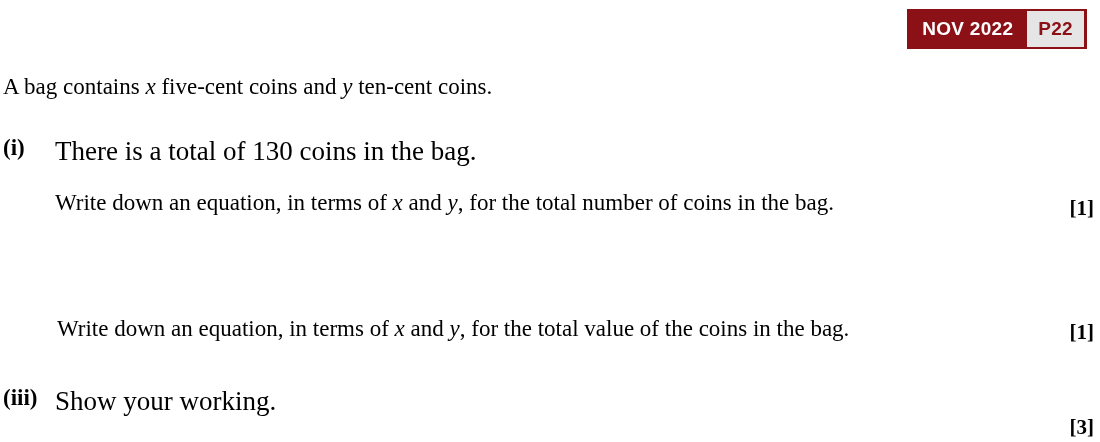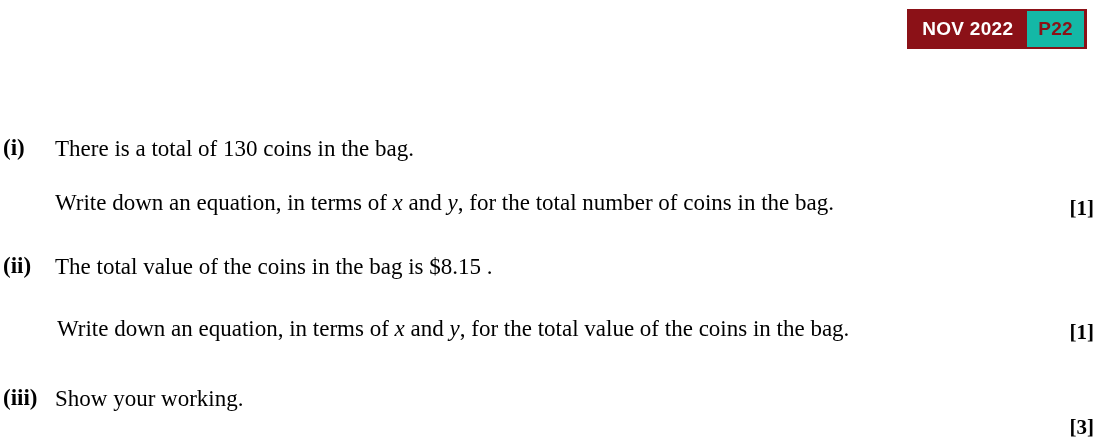--- a/index.html
+++ b/index.html
@@ -40,21 +40,21 @@
     justify-content: center;
     font-family: "Liberation Sans", sans-serif;
     font-weight: bold;
     font-size: 19px;
     letter-spacing: 0.3px;
     padding: 0 13px;
     color: #ffffff;
     white-space: nowrap;
   }
   .badge-cell.paper {
-    background: #14b8a6;
+    background: #e5e5e5;
     color: #8b1117;
     margin: 0 1px;
     padding: 0 11px;
   }
 
   
   .stem {
     position: absolute;
     left: 3px;
     top: 73px;
@@ -71,21 +71,21 @@
   }
   .part-label {
     font-weight: bold;
     font-size: 23px;
     width: 52px;
     flex: 0 0 52px;
     line-height: 1.3;
   }
   .part-body {
     flex: 1 1 auto;
-    font-size: 23px;
+    font-size: 27px;
     line-height: 1.35;
   }
   .marks {
     font-weight: bold;
     font-size: 21px;
     font-family: "Liberation Serif", serif;
     white-space: nowrap;
     position: absolute;
     right: 6px;
   }
@@ -120,34 +120,33 @@
 </head>
 <body>
 
 <div class="page">
 
   <div class="badge">
     <div class="badge-cell session">NOV 2022</div>
     <div class="badge-cell paper">P22</div>
   </div>
 
+  <div class="stem">
+    A bag contains <i>x</i> five-cent coins and <i>y</i> ten-cent coins.
+  </div>
 
   <div class="part p1">
     <div class="part-label">(i)</div>
     <div class="part-body">There is a total of 130 coins in the bag.</div>
   </div>
   <div class="p1-line2">
     Write down an equation, in terms of <i>x</i> and <i>y</i>, for the total number of coins in the bag.
   </div>
   <div class="marks p1-marks">[1]</div>
 
-  <div class="part p2">
-    <div class="part-label">(ii)</div>
-    <div class="part-body">The total value of the coins in the bag is $8.15 .</div>
-  </div>
   <div class="p2-line2">
     Write down an equation, in terms of <i>x</i> and <i>y</i>, for the total value of the coins in the bag.
   </div>
   <div class="marks p2-marks">[1]</div>
 
   <div class="part p3">
     <div class="part-label">(iii)</div>
     <div class="part-body">
       <div>Show your working.</div>
     </div>

